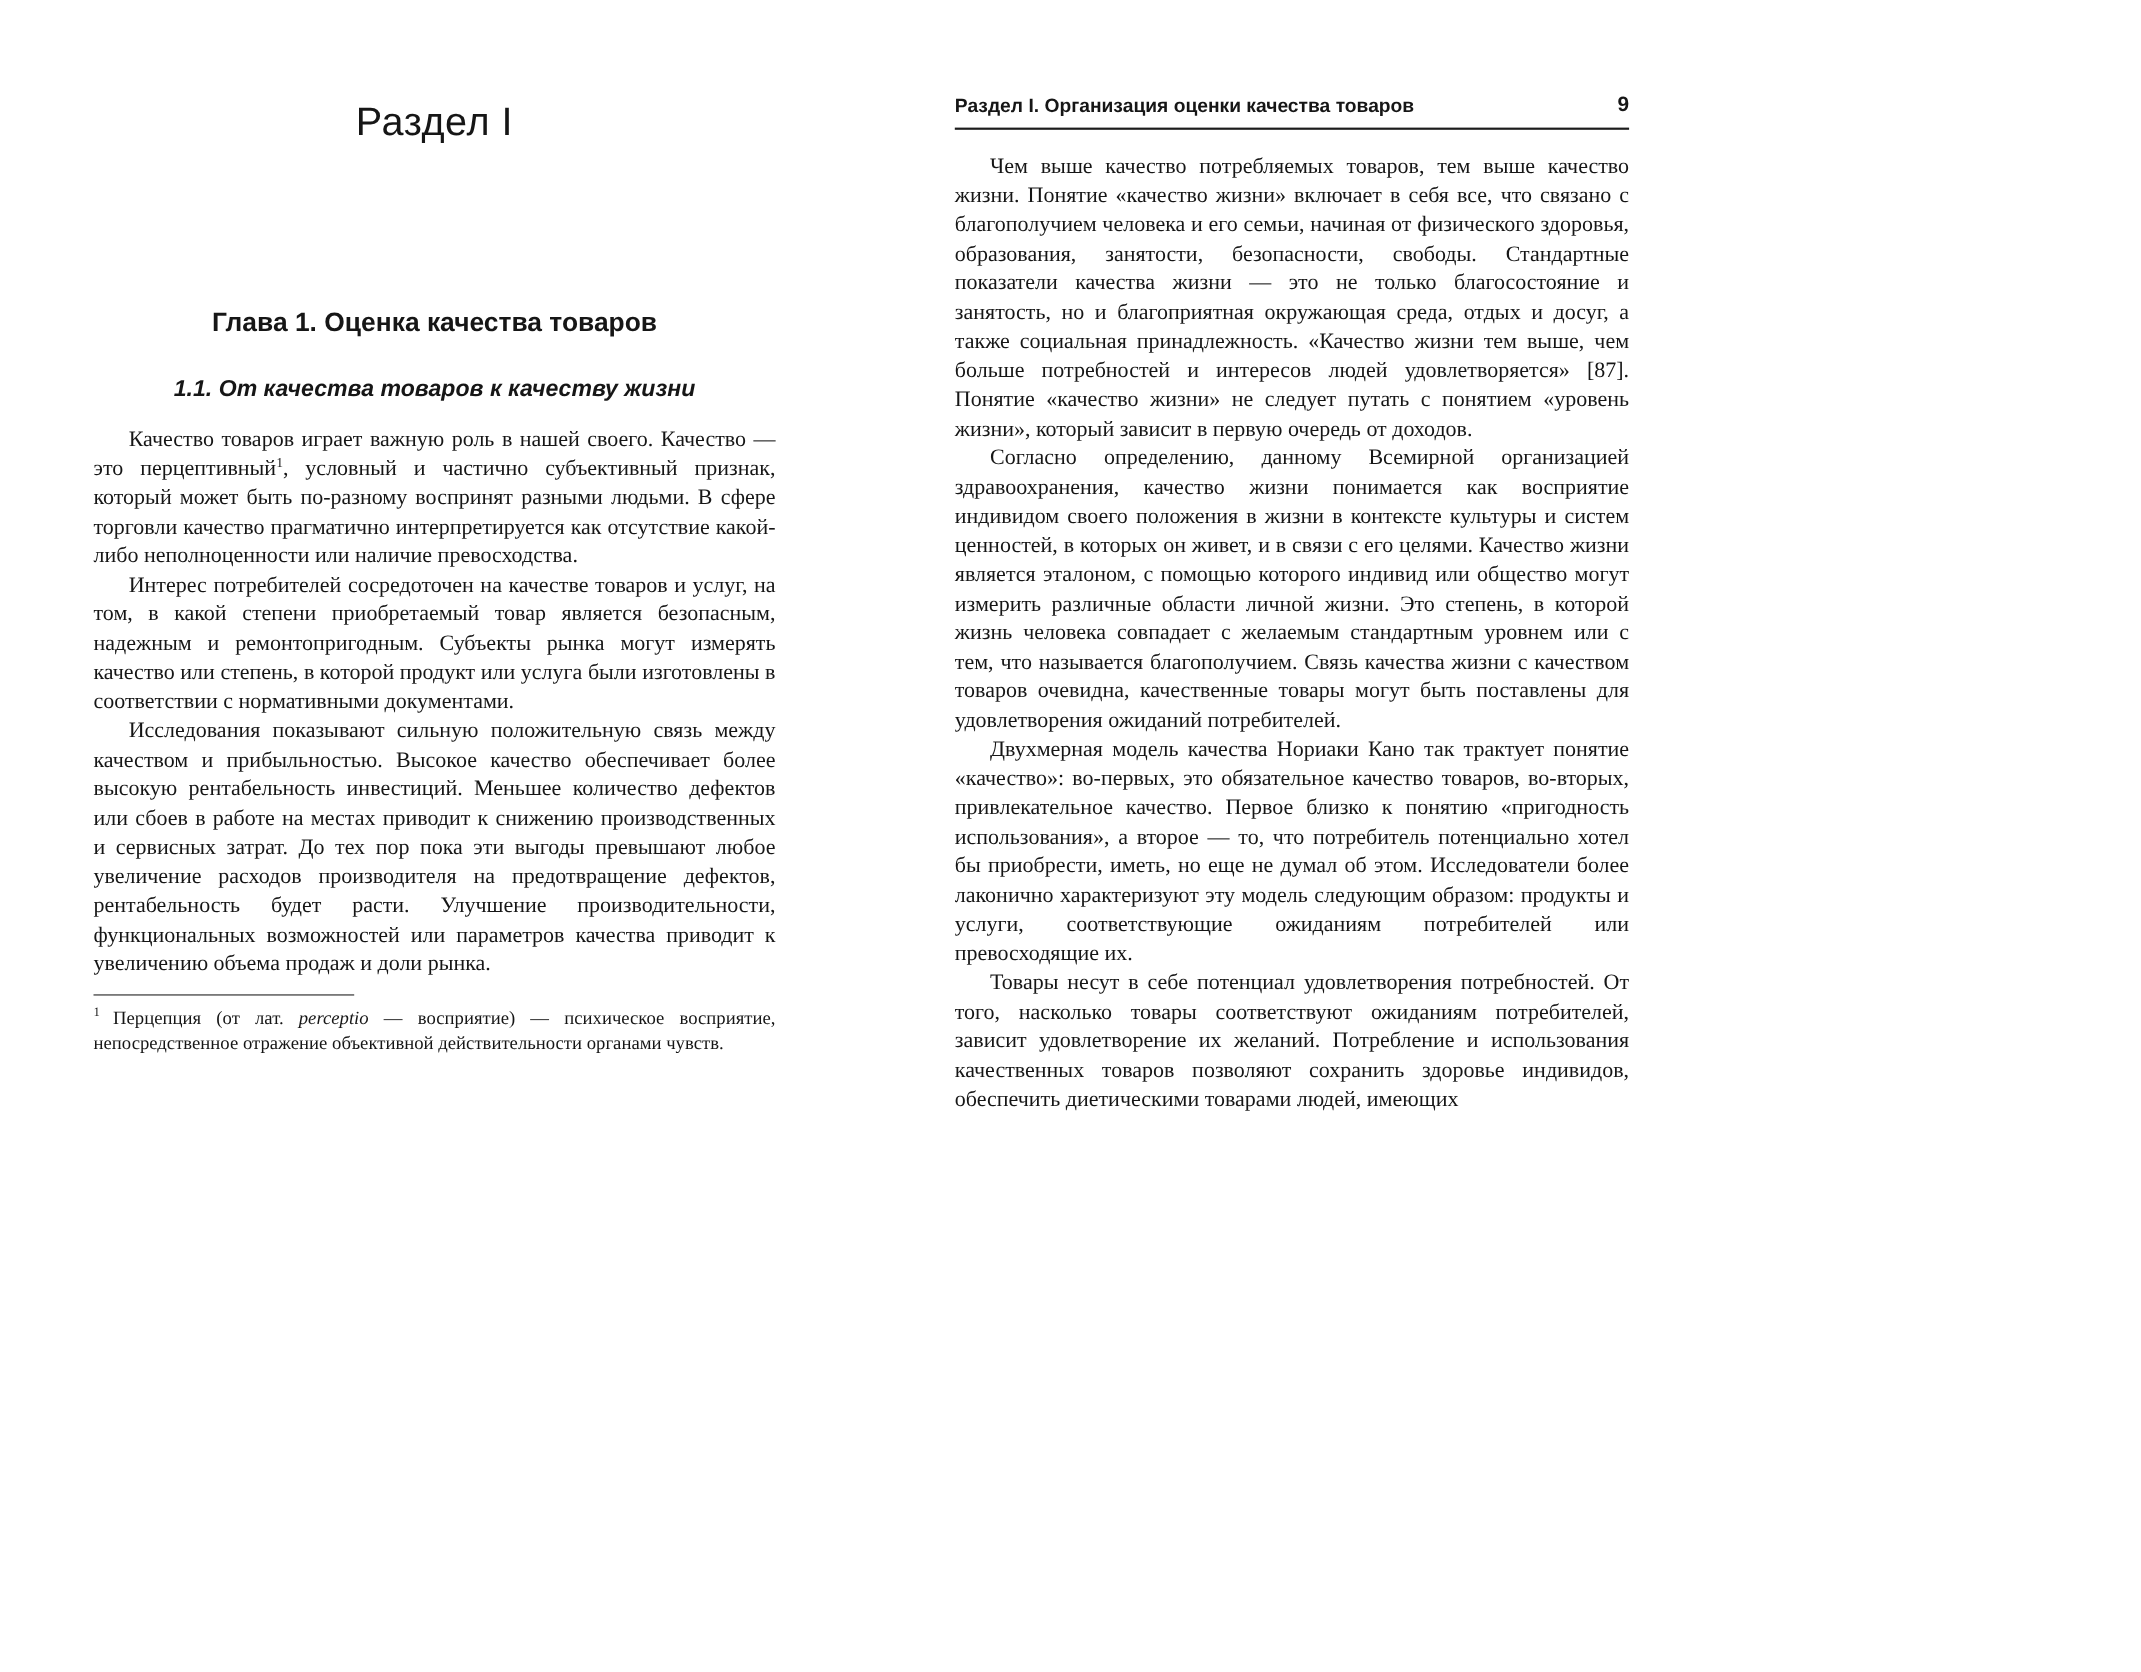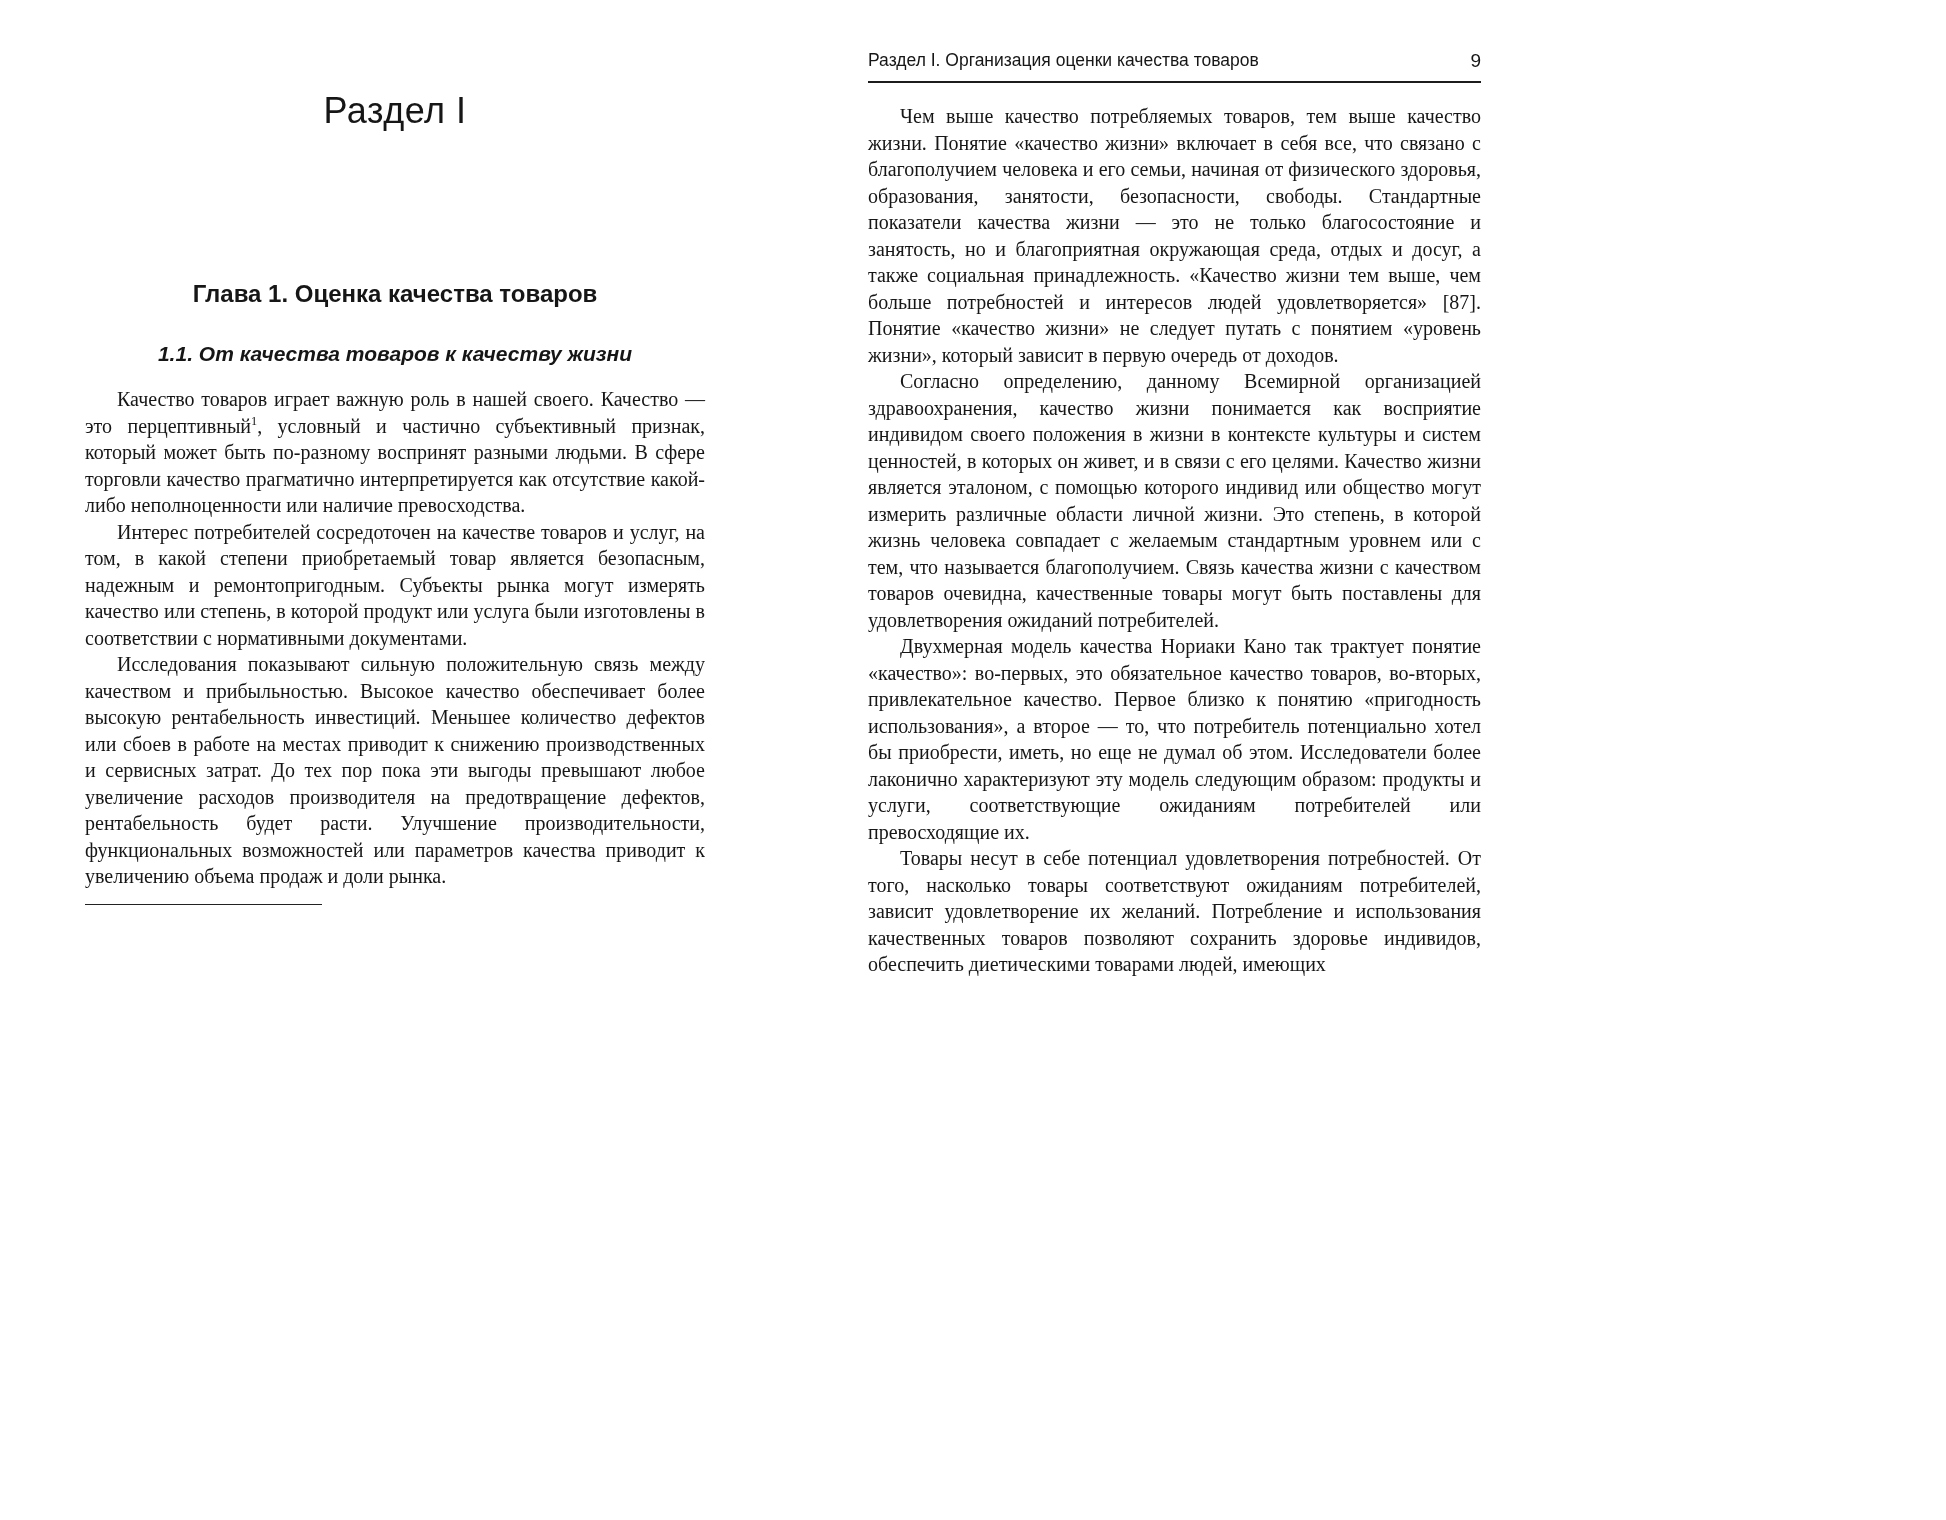--- a/index.html
+++ b/index.html
@@ -85,26 +85,26 @@
   .footnote .fn-marker {
     font-size: 0.68em;
     vertical-align: super;
     line-height: 0;
     margin-right: 12px;
   }
   .fn-italic { font-style: italic; }
 
   
   .running-header {
-    margin-top: 50px;
+    margin-top: 85px;
     display: flex;
     justify-content: space-between;
-    align-items: flex-start;
+    align-items: flex-end;
     font-family: "Liberation Sans", sans-serif;
-    font-weight: 400;
+    font-weight: 700;
     border-bottom: 2px solid #1c1c1c;
     padding-bottom: 9px;
   }
   .running-header .rh-title { font-size: 17.5px; }
   .running-header .rh-page  { font-size: 19px; }
   .page--right .body { }
 </style>
 </head>
 <body>
 
@@ -120,20 +120,23 @@
     <div class="body">
       <p>
         <span>Качество товаров играет важную роль в нашей своего. Качество — это перцептивный</span><sup class="fn-ref">1</sup><span>, условный и частично субъективный признак, который может быть по-разному воспринят разными людьми. В сфере торговли качество прагматично интерпретируется как отсутствие какой-либо неполноценности или наличие превосходства.</span>
       </p>
       <p>Интерес потребителей сосредоточен на качестве товаров и услуг, на том, в какой степени приобретаемый товар является безопасным, надежным и ремонтопригодным. Субъекты рынка могут измерять качество или степень, в которой продукт или услуга были изготовлены в соответствии с нормативными документами.</p>
       <p>Исследования показывают сильную положительную связь между качеством и прибыльностью. Высокое качество обеспечивает более высокую рентабельность инвестиций. Меньшее количество дефектов или сбоев в работе на местах приводит к снижению производственных и сервисных затрат. До тех пор пока эти выгоды превышают любое увеличение расходов производителя на предотвращение дефектов, рентабельность будет расти. Улучшение производительности, функциональных возможностей или параметров качества приводит к увеличению объема продаж и доли рынка.</p>
     </div>
 
     <div class="footnote-sep"></div>
 
+    <div class="footnote">
+      <sup class="fn-marker">1</sup><span>Перцепция (от лат. </span><span class="fn-italic">perceptio</span><span> — восприятие) — психическое восприятие, непосредственное отражение объективной действительности органами чувств.</span>
+    </div>
   </div>
 
   <div class="page page--right">
     <div class="running-header">
       <span class="rh-title">Раздел I. Организация оценки качества товаров</span>
       <span class="rh-page">9</span>
     </div>
 
     <div class="body">
       <p>Чем выше качество потребляемых товаров, тем выше качество жизни. Понятие «качество жизни» включает в себя все, что связано с благополучием человека и его семьи, начиная от физического здоровья, образования, занятости, безопасности, свободы. Стандартные показатели качества жизни — это не только благосостояние и занятость, но и благоприятная окружающая среда, отдых и досуг, а также социальная принадлежность. «Качество жизни тем выше, чем больше потребностей и интересов людей удовлетворяется» [87]. Понятие «качество жизни» не следует путать с понятием «уровень жизни», который зависит в первую очередь от доходов.</p>

